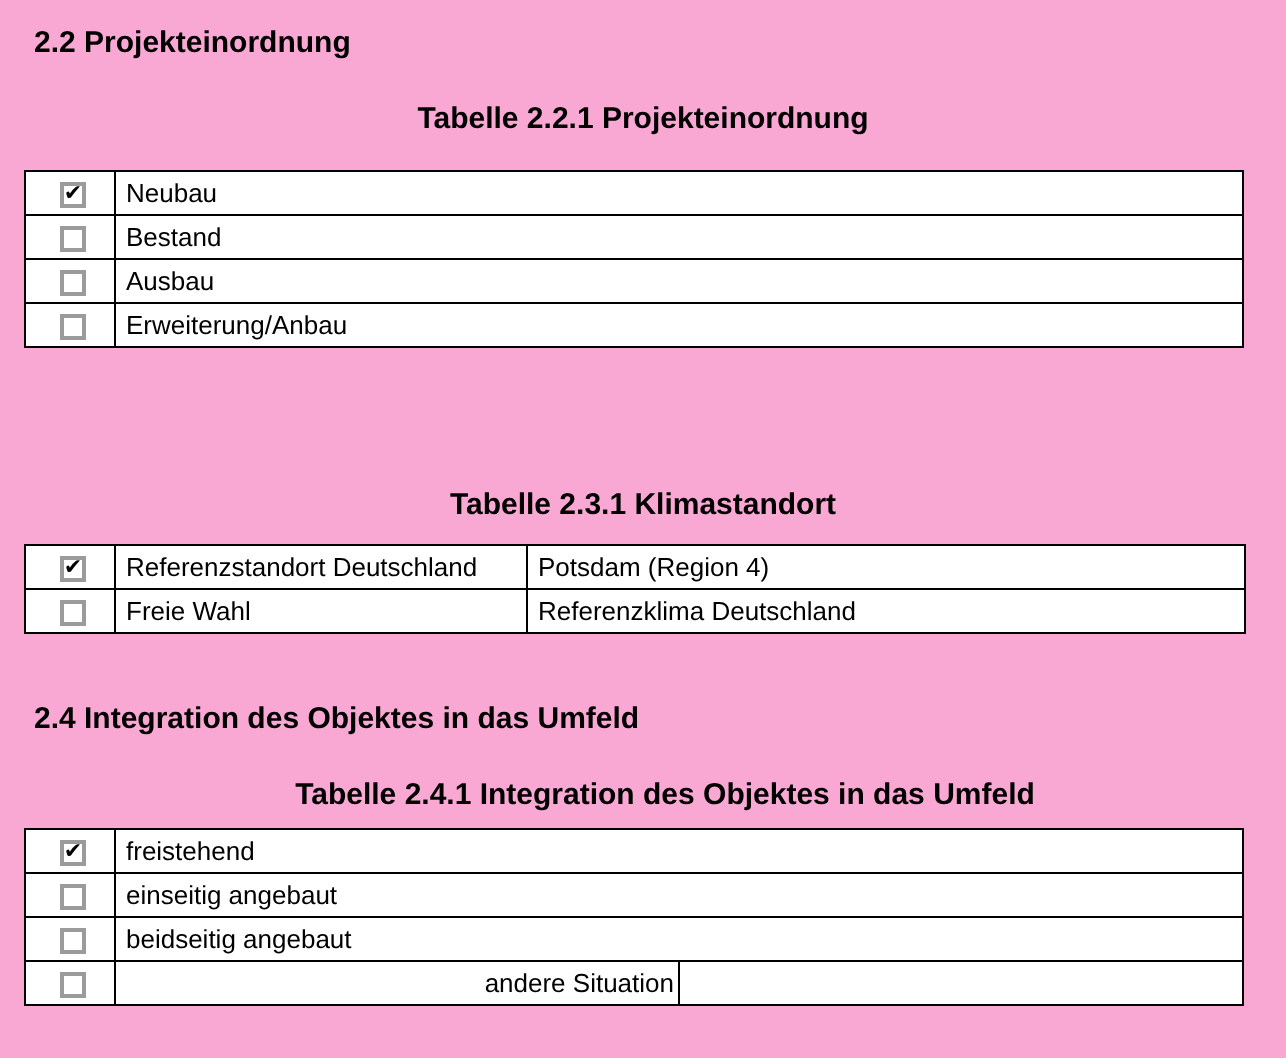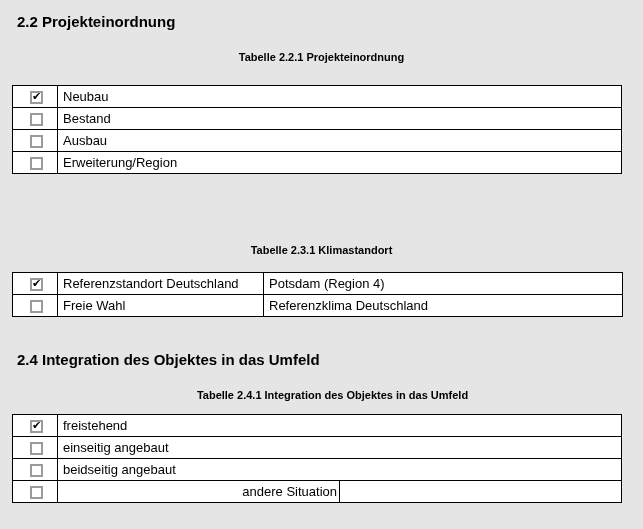--- a/index.html
+++ b/index.html
@@ -4,34 +4,34 @@
 <style>
   * { margin: 0; padding: 0; box-sizing: border-box; }
   html, body { background: #ffffff; }
   body {
     width: 643px; height: 529px;
     font-family: "Liberation Sans", sans-serif;
     color: #000000;
     position: relative;
     overflow: hidden;
   }
-  .page { position: absolute; inset: 0; background: #e5e5e5; }
+  .page { position: absolute; inset: 0; background: #f9a8d4; }
 
   .sec-heading {
     position: absolute;
     left: 17px;
     font-size: 15px;
     font-weight: bold;
     white-space: nowrap;
   }
   .tbl-caption {
     position: absolute;
     left: 0; width: 643px;
     text-align: center;
-    font-size: 11px;
+    font-size: 15px;
     font-weight: bold;
     white-space: nowrap;
   }
   #heading-1 { top: 13px; }
   #caption-1 { top: 51px; }
   #heading-2 { top: 204px; }
   #caption-2 { top: 244px; }
   #heading-3 { top: 351px; }
   #caption-3 { top: 389px; padding-left: 22px; }
 
@@ -114,21 +114,21 @@
             </span>
       </td>
       <td>Ausbau</td>
     </tr>
     <tr>
       <td class="cb-cell">
         <span class="checkbox">
               <span class="check-mark"></span>
             </span>
       </td>
-      <td>Erweiterung/Region</td>
+      <td>Erweiterung/Anbau</td>
     </tr>
   </tbody>
     </table>
 
   <div class="tbl-caption" id="caption-2">Tabelle 2.3.1 Klimastandort</div>
 
   <table class="doc-table" id="table-2">
     <tbody>
         <tr>
       <td class="cb-cell">

